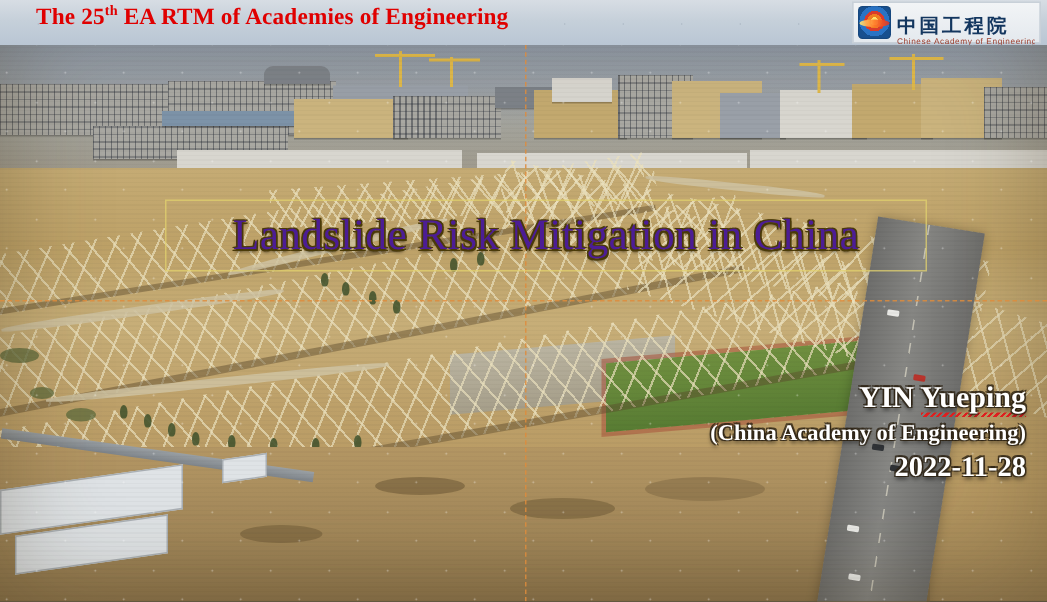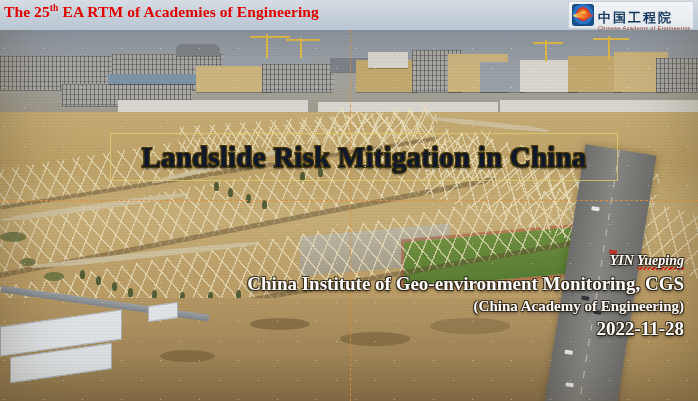--- a/index.html
+++ b/index.html
@@ -123,21 +123,21 @@
     position:absolute;left:0;top:0;width:698px;height:30px;
     background:linear-gradient(180deg,#d7dde4 0%,#c6d0da 45%,#b9c6d4 100%);
     overflow:hidden;
   }
   .headerbar .dots{
     position:absolute;inset:0;
     background-image:radial-gradient(rgba(120,135,150,.55) 0.6px,rgba(0,0,0,0) 0.7px);
     background-size:39px 20px;background-position:6px 6px;
   }
   .header-title{
-    position:absolute;left:4px;top:3px;
+    position:absolute;left:24px;top:3px;
     font-family:"Liberation Serif",serif;
     font-weight:bold;font-size:15.5px;color:#e00000;
     letter-spacing:.1px;white-space:nowrap;
   }
   .header-title sup{font-size:9.5px;vertical-align:super;}
 
   
   .logo{
     position:absolute;left:568px;top:1px;width:126px;height:28px;
     background:linear-gradient(180deg,#f2f4f6,#e4e9ee);
@@ -169,21 +169,21 @@
 
   
   .title-box{
     position:absolute;left:110px;top:133px;width:508px;height:48px;
     border:1px solid rgba(226,210,110,.75);
     display:flex;align-items:center;justify-content:center;
     box-sizing:border-box;
   }
   .title-text{
     font-family:"Liberation Serif",serif;
-    font-weight:bold;font-size:29px;color:#0f172a;
+    font-weight:normal;font-size:29px;color:#4c1d95;
     white-space:nowrap;letter-spacing:.2px;
     text-shadow:
       -1px -1px 0 #4a3a08, 1px -1px 0 #4a3a08,
       -1px  1px 0 #4a3a08, 1px  1px 0 #4a3a08,
        0    2px 2px rgba(0,0,0,.55);
   }
 
   
   .author-box{
     position:absolute;right:14px;top:252px;width:560px;
@@ -192,21 +192,21 @@
   .author-line{
     font-family:"Liberation Serif",serif;
     font-weight:bold;color:#ffffff;
     line-height:1.34;
     white-space:nowrap;
     text-shadow:
       -1px -1px 0 rgba(45,35,20,.8), 1px -1px 0 rgba(45,35,20,.8),
       -1px  1px 0 rgba(45,35,20,.8), 1px  1px 0 rgba(45,35,20,.8),
        0 2px 3px rgba(0,0,0,.6);
   }
-  .l1{font-size:14px;font-style:italic;}
+  .l1{font-size:20px;}
   .l2{font-size:19px;}
   .l3{font-size:15px;}
   .l4{font-size:19px;}
   .spell{
     position:relative;
     background-image:repeating-linear-gradient(135deg,#e02020 0 1.5px,rgba(0,0,0,0) 1.5px 3px);
     background-size:100% 3px;background-repeat:repeat-x;background-position:0 bottom;
     padding-bottom:2px;
   }
 </style>
@@ -343,18 +343,17 @@
       </div>
     </div>
   </div>
 
   <div class="title-box">
     <span class="title-text">Landslide Risk Mitigation in China</span>
   </div>
 
   <div class="author-box">
     <div class="author-line l1"><span>YIN </span><span class="spell">Yueping</span></div>
-    <div class="author-line l2">China Institute of Geo-environment Monitoring, CGS</div>
     <div class="author-line l3">(China Academy of Engineering)</div>
     <div class="author-line l4">2022-11-28</div>
   </div>
 
 </div>
 
 </body></html>

